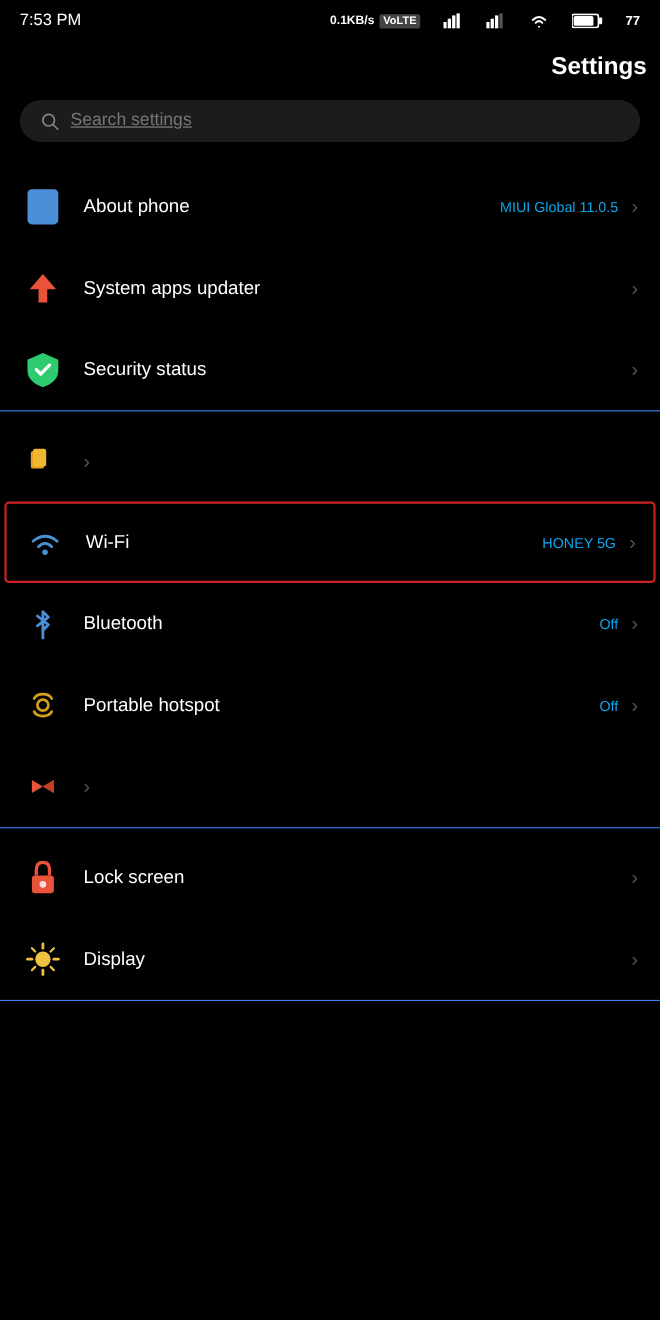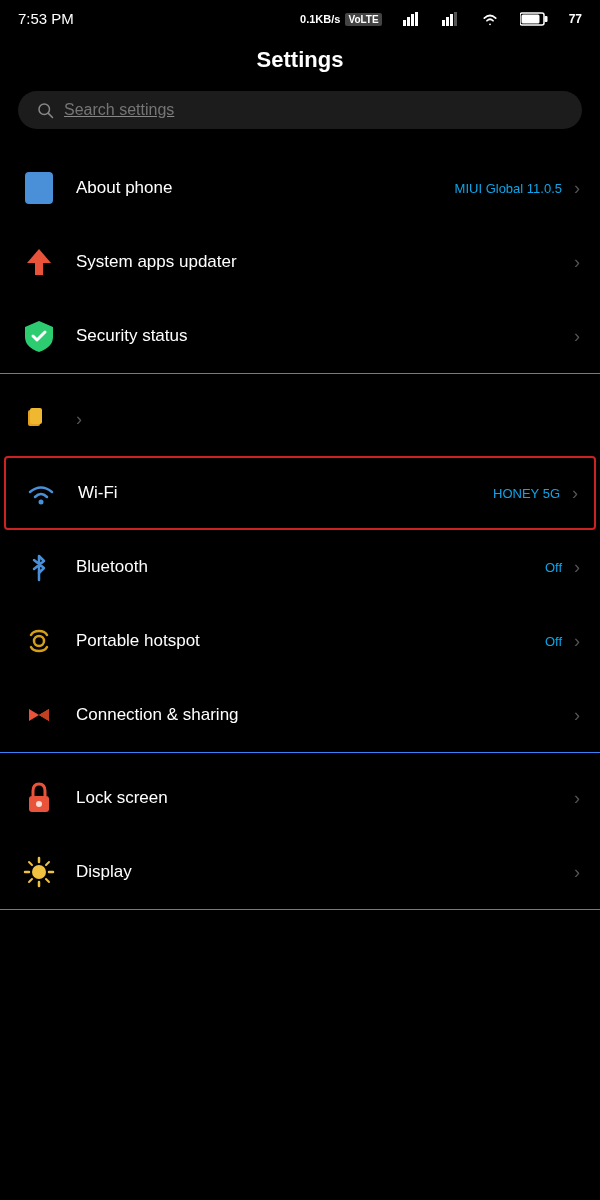--- a/index.html
+++ b/index.html
@@ -26,24 +26,24 @@
     .status-right {
       display: flex;
       align-items: center;
       gap: 21px;
       font-size: 12px;
     }
     .status-speed { font-size: 11px; color: #fff; }
 
     
     .page-title {
-      text-align: center;
+      text-align: right;
       font-size: 22px;
       font-weight: 700;
-      padding: 14px 0 18px;
+      padding: 14px 12px 18px;
     }
 
     
     .search-bar {
       margin: 0 18px 22px;
       background: #1c1c1c;
       border-radius: 30px;
       display: flex;
       align-items: center;
       padding: 10px 18px;
@@ -280,21 +280,20 @@
 
   <div class="settings-item">
     <div class="item-icon">
       <svg width="32" height="32" viewBox="0 0 32 32">
         <path d="M16 16 L6 10 L6 22 Z" fill="#e8533a" transform="rotate(0 16 16)"></path>
         <path d="M16 16 L6 10 L6 22 Z" fill="#e8533a" transform="rotate(180 16 16)"></path>
         <path d="M16 16 L26 10 L26 22 Z" fill="#c04020"></path>
       </svg>
     </div>
     <div class="item-content">
-      <span class="item-label">Connection &amp; sharing</span>
       <span class="chevron">›</span>
     </div>
   </div>
 
 </div>
 
 <div class="settings-section">
 
   <div class="settings-item">
     <div class="item-icon">

